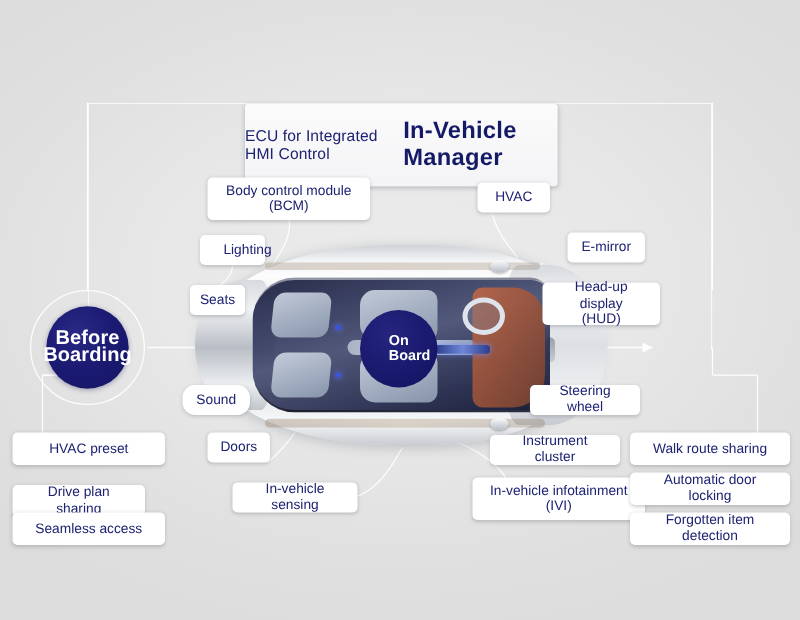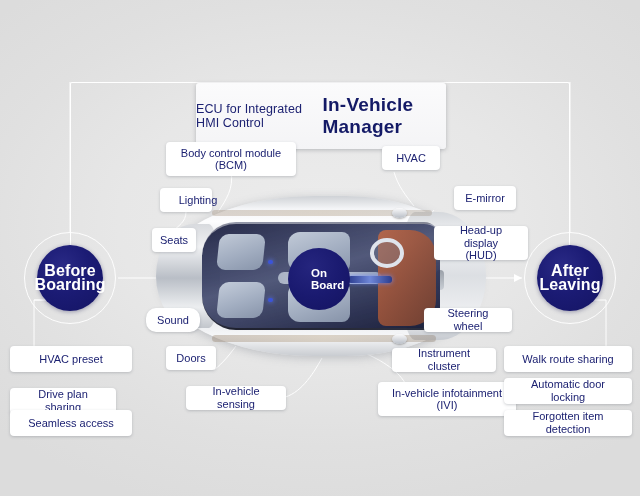--- a/index.html
+++ b/index.html
@@ -273,27 +273,20 @@
     <span>On Board</span>
   </div>
 
   <div id="ep-before" class="endpoint">
     <div class="ring"></div>
     <div class="disc">
       <span>Before
 Boarding</span>
     </div>
   </div>
-  <div id="ep-after" class="endpoint">
-    <div class="ring"></div>
-    <div class="disc">
-      <span>After
-Leaving</span>
-    </div>
-  </div>
 
   <div class="chip two" style="left:166px;top:142px;width:130px;height:34px;">Body control module
 (BCM)</div>
 
   <div class="chip" style="left:160px;top:188px;width:52px;height:24px;padding-left:33px;">Lighting</div>
 
   <div class="chip" style="left:152px;top:228px;width:44px;height:24px;">Seats</div>
 
   <div class="chip" style="left:146px;top:308px;width:54px;height:24px;border-radius:10px;">Sound</div>
 

